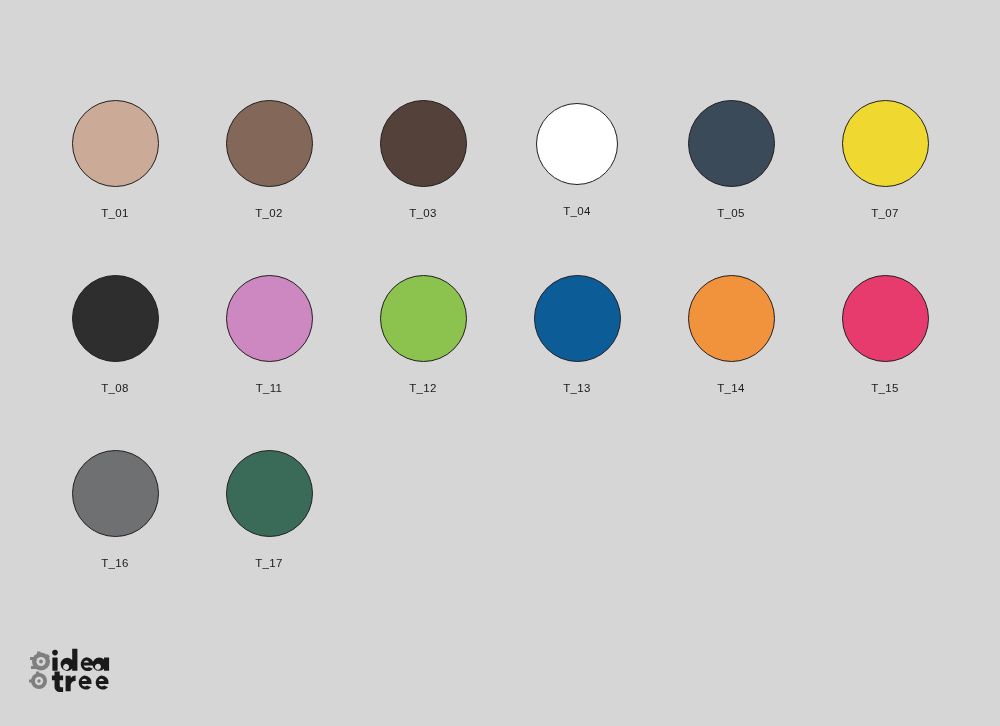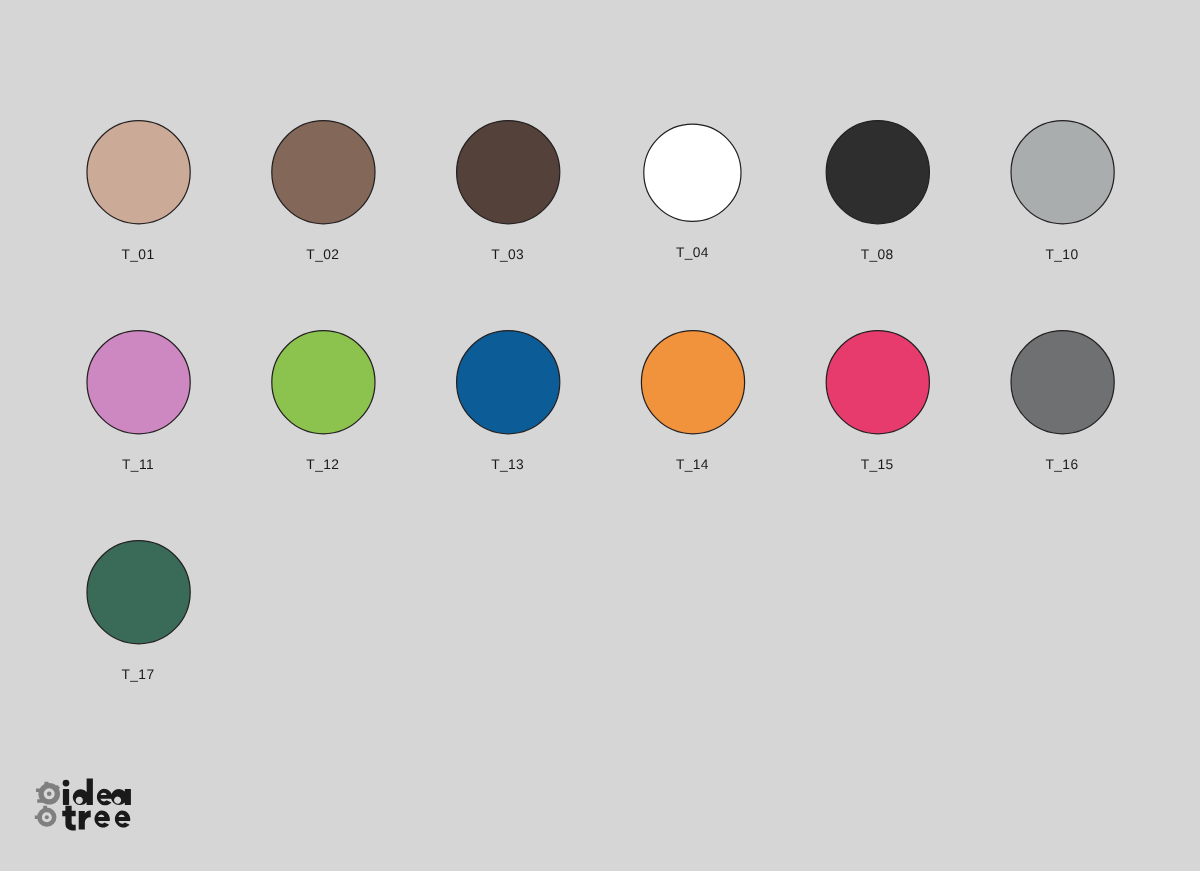--- a/index.html
+++ b/index.html
@@ -93,26 +93,30 @@
       </div>
       <div class="swatch-cell">
         <div class="swatch-dot" style="background: rgb(84, 66, 58); border-color: rgb(35, 31, 32);"></div>
         <div class="swatch-label">T_03</div>
       </div>
       <div class="swatch-cell">
         <div class="swatch-dot small" style="background: rgb(255, 255, 255); border-color: rgb(35, 31, 32);"></div>
         <div class="swatch-label">T_04</div>
       </div>
       <div class="swatch-cell">
+        <div class="swatch-dot" style="background: rgb(59, 74, 89); border-color: rgb(35, 31, 32);"></div>
+        <div class="swatch-label">T_05</div>
+      </div>
+      <div class="swatch-cell">
+        <div class="swatch-dot" style="background: rgb(239, 217, 48); border-color: rgb(35, 31, 32);"></div>
+        <div class="swatch-label">T_07</div>
+      </div>
+      <div class="swatch-cell">
         <div class="swatch-dot" style="background: rgb(46, 46, 46); border-color: rgb(35, 31, 32);"></div>
         <div class="swatch-label">T_08</div>
-      </div>
-      <div class="swatch-cell">
-        <div class="swatch-dot" style="background: rgb(169, 173, 173); border-color: rgb(35, 31, 32);"></div>
-        <div class="swatch-label">T_10</div>
       </div>
       <div class="swatch-cell">
         <div class="swatch-dot" style="background: rgb(205, 135, 193); border-color: rgb(35, 31, 32);"></div>
         <div class="swatch-label">T_11</div>
       </div>
       <div class="swatch-cell">
         <div class="swatch-dot" style="background: rgb(140, 194, 78); border-color: rgb(35, 31, 32);"></div>
         <div class="swatch-label">T_12</div>
       </div>
       <div class="swatch-cell">

